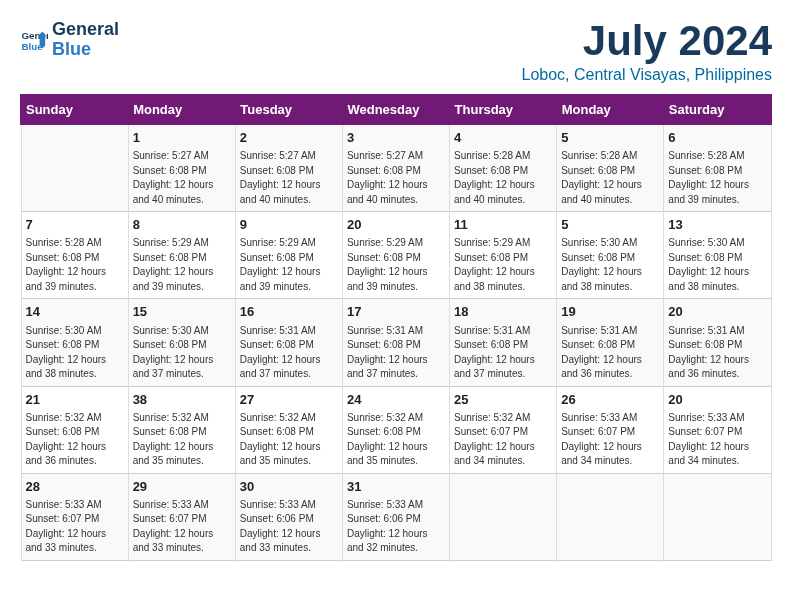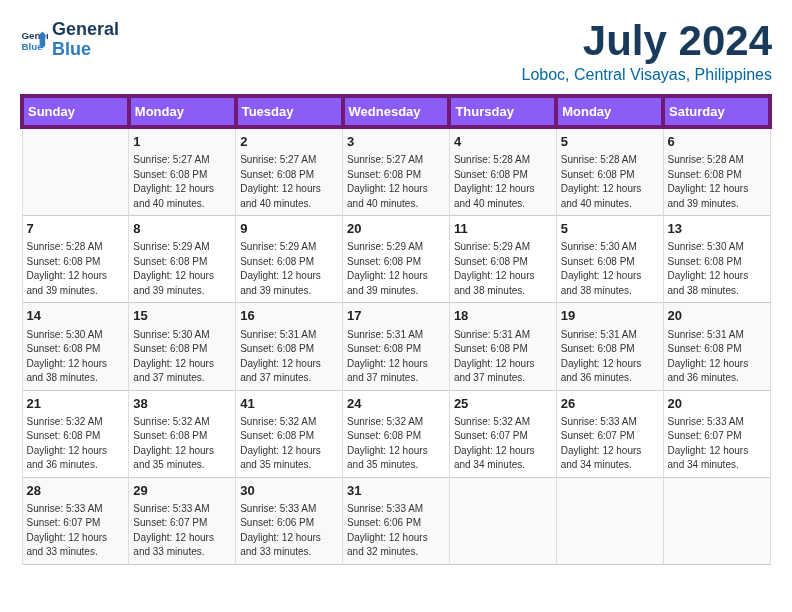--- a/index.html
+++ b/index.html
@@ -39,27 +39,27 @@
       font-size: 16px;
       color: #0369a1;
       margin-top: 4px;
     }
     table {
       width: 100%;
       border-collapse: collapse;
       font-size: 11px;
     }
     thead tr th {
-      background-color: #8b5cf6;
+      background-color: #701a75;
       color: #fff;
       padding: 6px 4px;
       text-align: left;
       font-size: 13px;
       font-weight: bold;
-      border: 4px solid #701a75;
+      border: 2px solid #701a75;
     }
     tbody tr {
       border-bottom: 1px solid #ccc;
     }
     tbody tr td {
       padding: 4px;
       vertical-align: top;
       border-right: 1px solid #ddd;
       border-left: 1px solid #ddd;
       min-height: 80px;
@@ -279,21 +279,21 @@
 and 36 minutes.</div>
         </td>
         <td>
           <span class="day-num">38</span>
           <div class="cell-content" style="white-space: pre-line;">Sunrise: 5:32 AM
 Sunset: 6:08 PM
 Daylight: 12 hours
 and 35 minutes.</div>
         </td>
         <td>
-          <span class="day-num">41</span>
+          <span class="day-num">27</span>
           <div class="cell-content" style="white-space: pre-line;">Sunrise: 5:32 AM
 Sunset: 6:08 PM
 Daylight: 12 hours
 and 35 minutes.</div>
         </td>
         <td>
           <span class="day-num">24</span>
           <div class="cell-content" style="white-space: pre-line;">Sunrise: 5:32 AM
 Sunset: 6:08 PM
 Daylight: 12 hours

